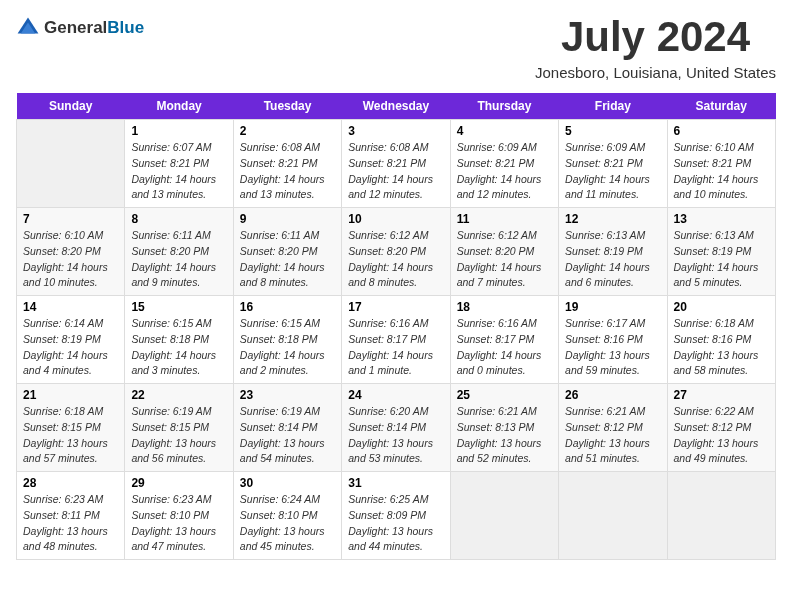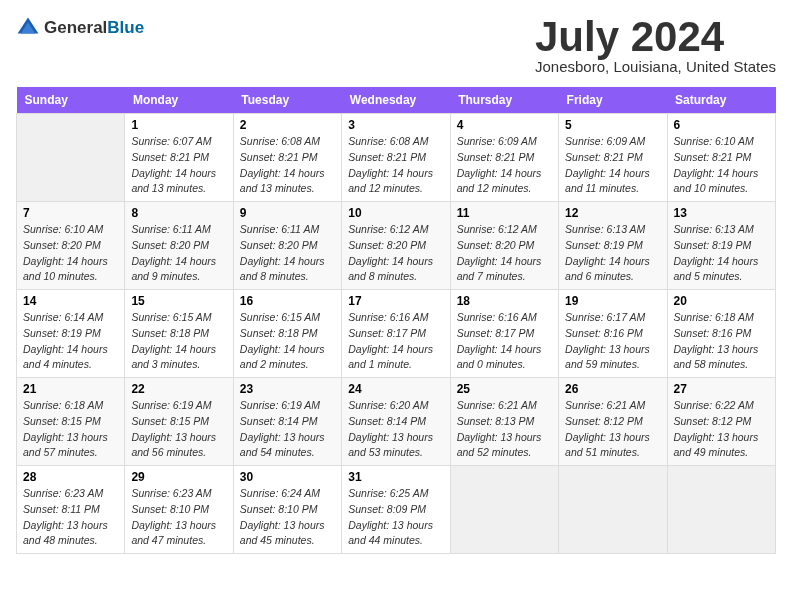--- a/index.html
+++ b/index.html
@@ -33,43 +33,43 @@
     .logo-blue {
       font-size: 17px;
       font-weight: bold;
       color: #0369a1;
     }
     .logo-icon {
       width: 24px;
       height: 24px;
     }
     .title-area {
-      text-align: left;
+      text-align: center;
     }
     .main-title {
       font-size: 42px;
       font-weight: bold;
       color: #333;
       line-height: 1;
     }
     .subtitle {
       font-size: 15px;
       color: #333;
-      margin-top: 0;
+      margin-top: 6px;
     }
     table {
       width: 100%;
       border-collapse: collapse;
       font-size: 11px;
     }
     thead tr th {
-      background: #8b5cf6;
+      background: #6d28d9;
       color: #fff;
       padding: 6px 8px;
-      text-align: left;
+      text-align: center;
       font-size: 12px;
       font-weight: bold;
     }
     tbody tr td {
       border: 1px solid #ddd;
       padding: 4px 6px;
       vertical-align: top;
       width: 14.28%;
       min-height: 80px;
       background: #fff;

